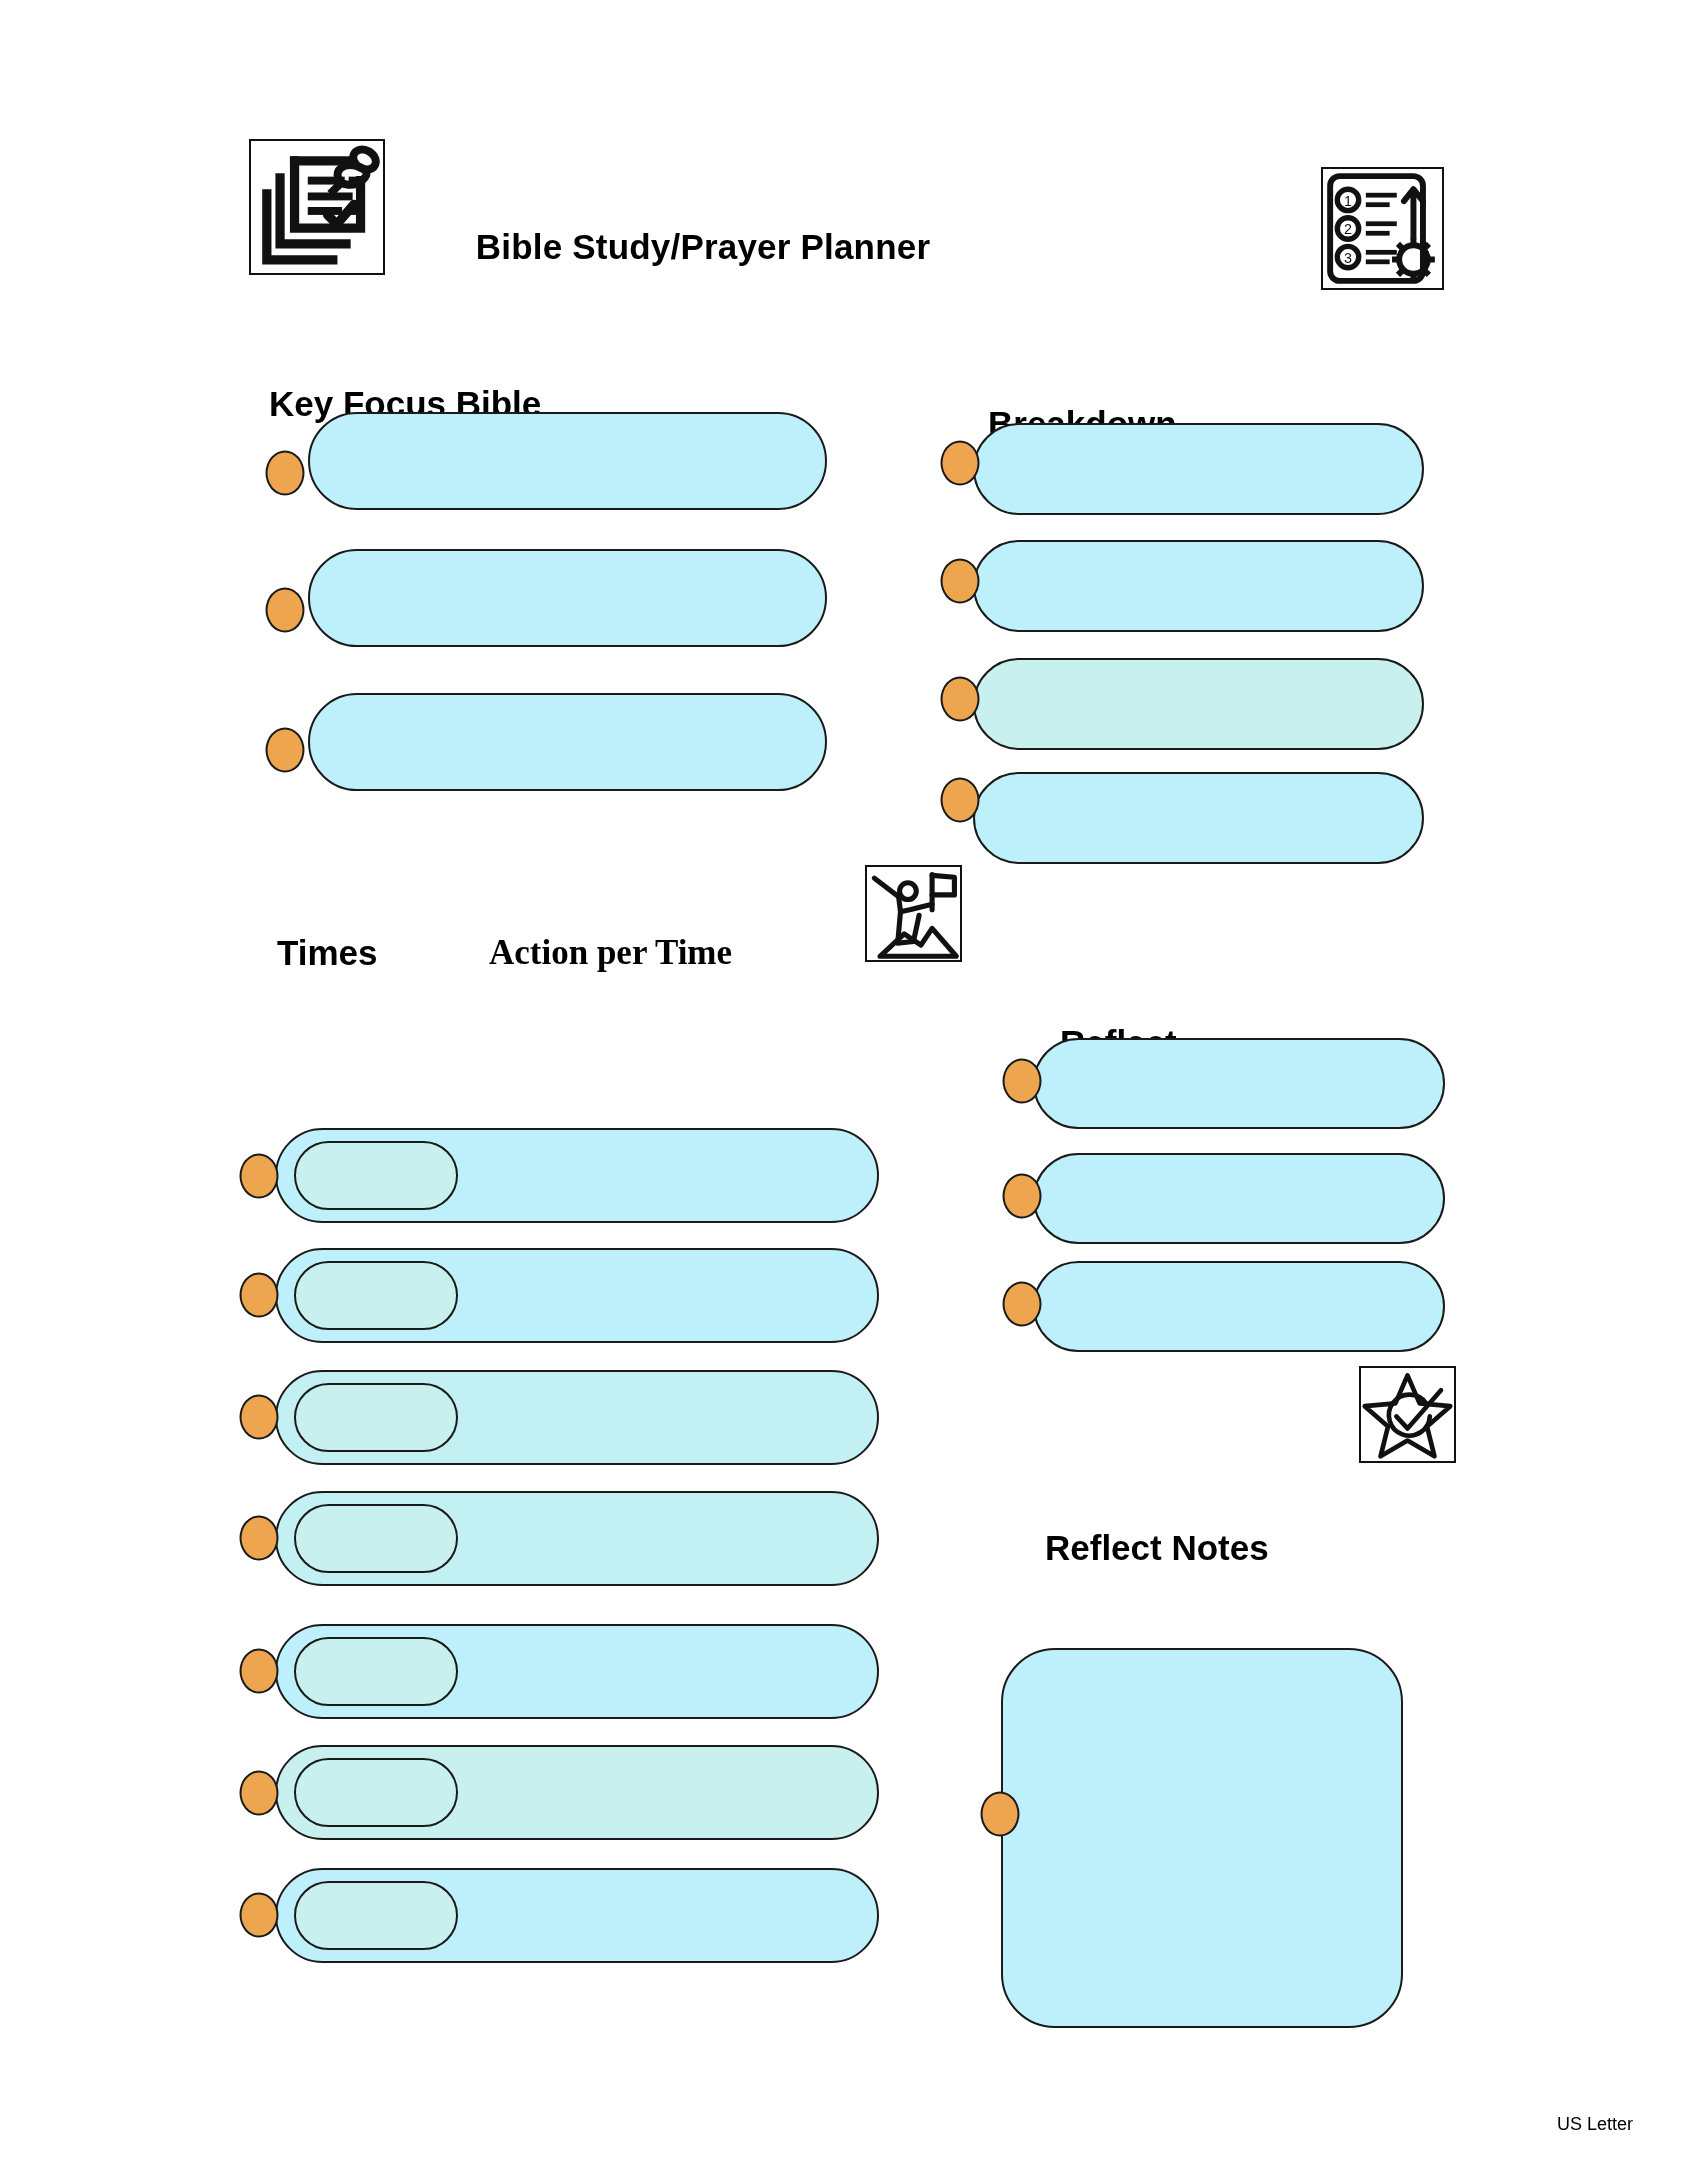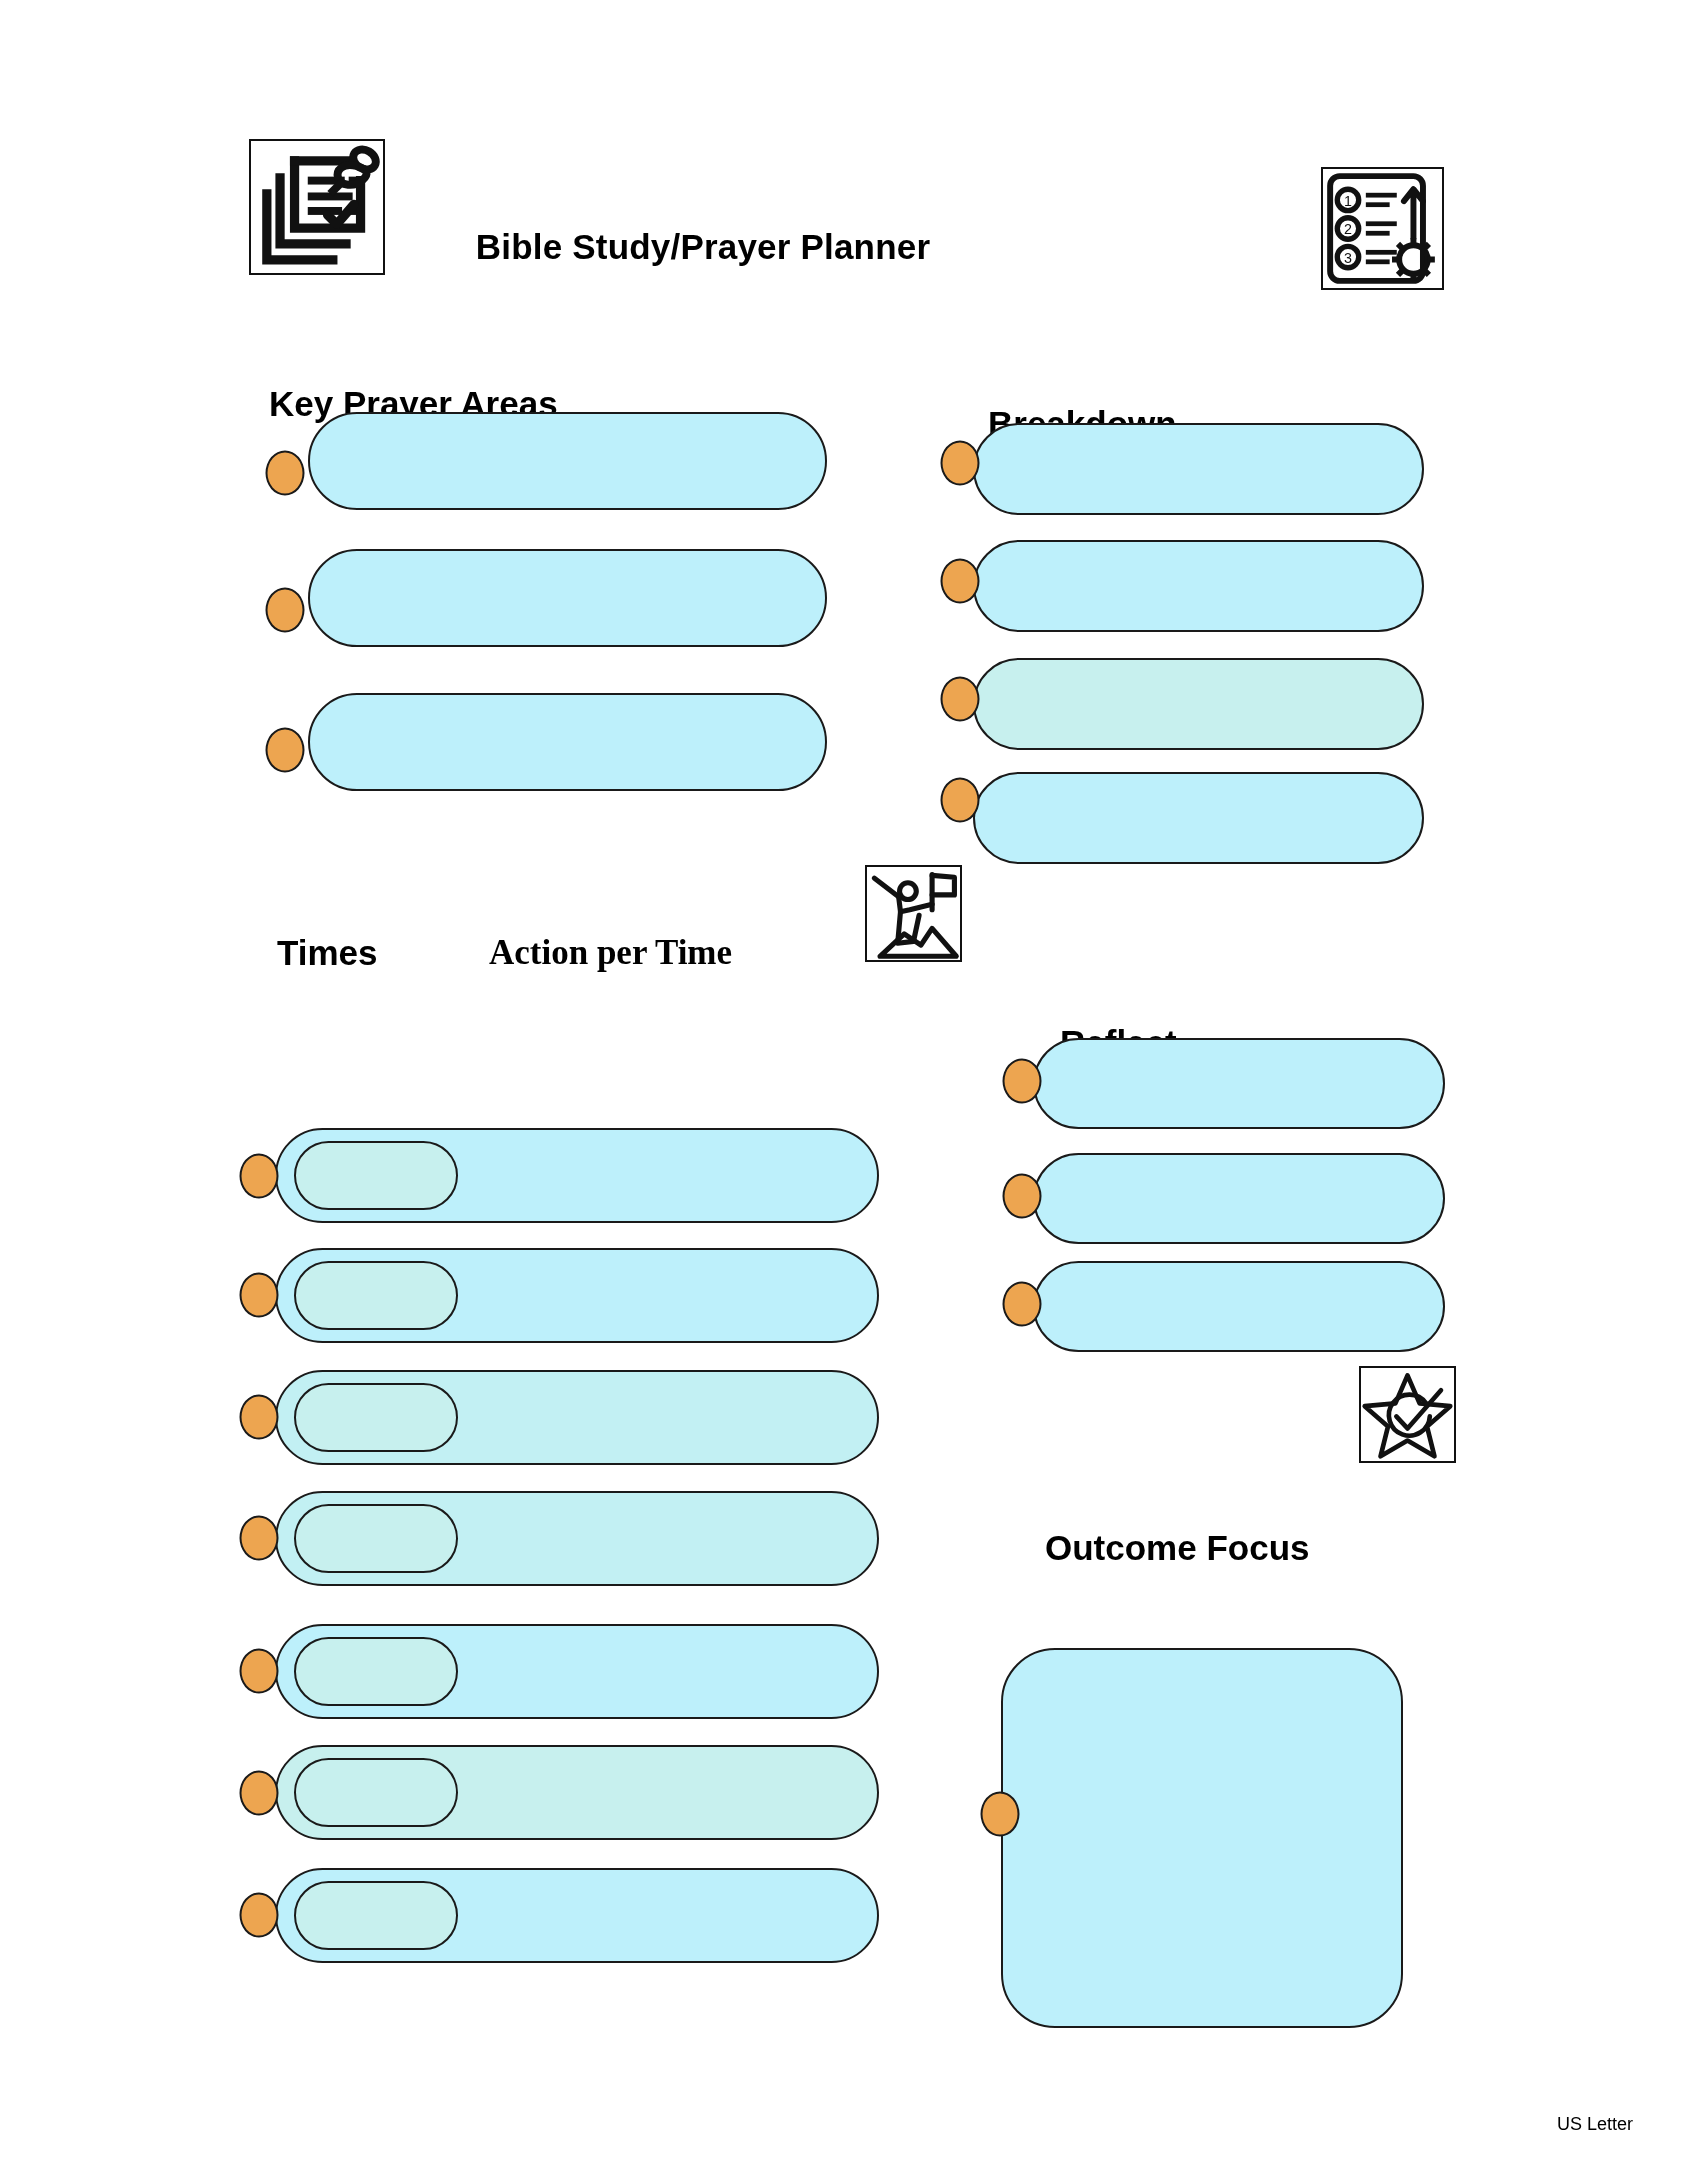--- a/index.html
+++ b/index.html
@@ -169,21 +169,21 @@
       </g>
       <path d="M76 58 L76 18 M68 27 L76 17 L84 27" fill="none" stroke="#111111" stroke-width="5" stroke-linecap="round" stroke-linejoin="round"></path>
       <g fill="none" stroke="#111111" stroke-width="5">
         <circle cx="76" cy="76" r="12"></circle>
         <path d="M76 58 L76 64 M76 88 L76 94 M58 76 L64 76 M88 76 L94 76
                  M63 63 L67 67 M85 85 L89 89 M89 63 L85 67 M67 85 L63 89"></path>
       </g>
     </svg>
   </div>
 
-  <h2 class="section-label" id="label-key-focus">Key Prayer Areas</h2>
+  <h2 class="section-label" id="label-key-focus">Key Focus Bible</h2>
 
   <div class="pill round" style="left:308px; top:412px; width:519px; height:98px;"></div>
   <div class="knob" style="left:285px; top:473px;"></div>
 
   <div class="pill round" style="left:308px; top:549px; width:519px; height:98px;"></div>
   <div class="knob" style="left:285px; top:610px;"></div>
 
   <div class="pill round" style="left:308px; top:693px; width:519px; height:98px;"></div>
   <div class="knob" style="left:285px; top:750px;"></div>
 
@@ -258,21 +258,21 @@
   <div class="knob" style="left:1022px; top:1304px;"></div>
 
   <div class="header-icon" id="icon-star">
     <svg viewBox="0 0 100 100" aria-hidden="true">
       <path d="M50 8 L63 38 L96 41 L71 63 L79 95 L50 78 L21 95 L29 63 L4 41 L37 38 Z" fill="none" stroke="#111111" stroke-width="5" stroke-linejoin="round"></path>
       <path d="M70 38 A22 22 0 1 0 74 52" fill="none" stroke="#111111" stroke-width="5" stroke-linecap="round"></path>
       <path d="M38 52 L50 65 L86 24" fill="none" stroke="#111111" stroke-width="5" stroke-linecap="round" stroke-linejoin="round"></path>
     </svg>
   </div>
 
-  <h2 class="section-label" id="label-outcome">Outcome Focus</h2>
+  <h2 class="section-label" id="label-outcome">Reflect Notes</h2>
 
   <div class="notes-panel" style="left:1001px; top:1648px; width:402px; height:380px;"></div>
   <div class="knob" style="left:1000px; top:1814px;"></div>
 
   <div class="paper-size">US Letter</div>
 
 </div>
 
 
 </body></html>

